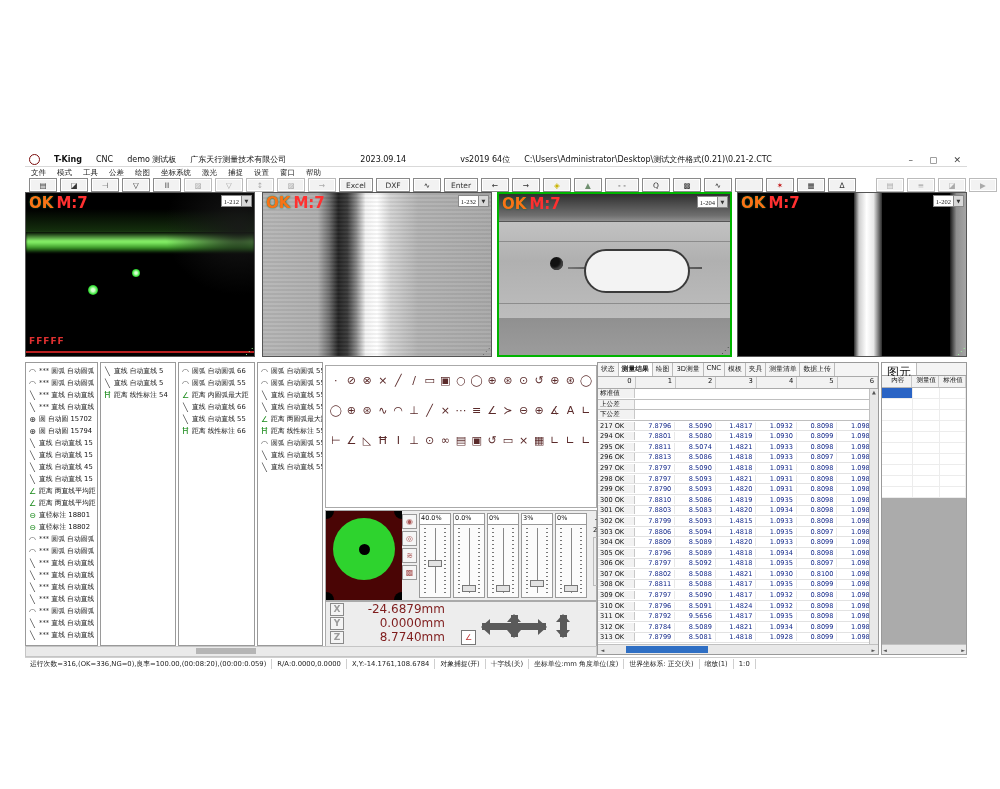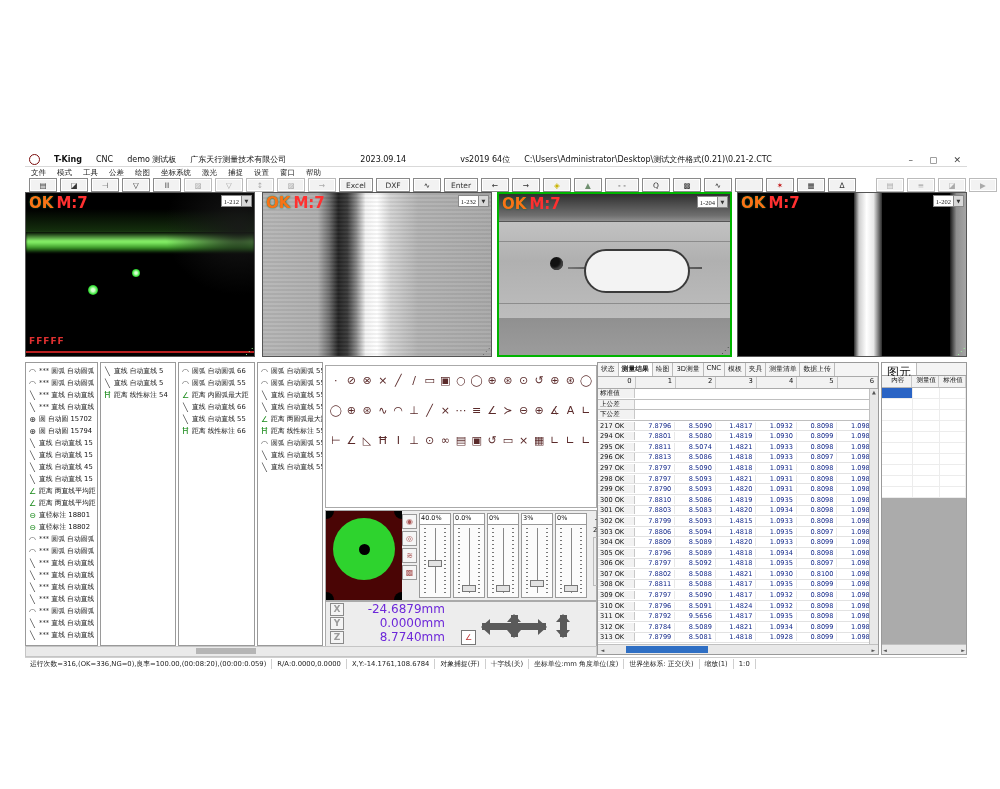--- a/index.html
+++ b/index.html
@@ -94,21 +94,21 @@
   .grp-title{position:absolute;top:-4px;left:4px;background:#ededed;padding:0 2px;font-size:6.5px;}
   .combo{border:1px solid #777;background:#fff;height:9px;display:flex;align-items:center;margin-left:6px;}
   .combo .v{padding:0 6px 0 3px;}
   .combo .a{width:8px;height:100%;background:#d8d8d8;border-left:1px solid #777;font-size:5px;display:flex;align-items:center;justify-content:center;}
   .lt-scroll{position:absolute;right:0;top:0;bottom:0;width:9px;background:#e3e3e3;border-left:1px solid #bbb;display:flex;flex-direction:column;justify-content:space-between;align-items:center;font-size:5px;color:#555;}
 
   
   .coords{left:325px;top:601px;width:272px;height:46px;background:#ededed;border:1px solid #aaa;}
   .axis-row{display:flex;align-items:center;height:14px;gap:6px;padding-left:4px;}
   .axis-box{width:12px;height:11px;border:1px solid #8a8a8a;color:#9a9a9a;font-size:9px;font-weight:bold;display:flex;align-items:center;justify-content:center;background:#f4f4f4;}
-  .axis-val{width:95px;text-align:right;font-size:12px;color:#6d28d9;font-family:"DejaVu Sans","Liberation Sans",sans-serif;}
+  .axis-val{width:95px;text-align:right;font-size:12px;color:#7f1d1d;font-family:"DejaVu Sans","Liberation Sans",sans-serif;}
   .jog{position:absolute;right:14px;top:8px;width:100px;height:34px;}
   .jh{position:absolute;left:0;top:13px;width:64px;height:7px;background:#5a5a5a;}
   .jh:before{content:"";position:absolute;left:-9px;top:-4px;border:8px solid transparent;border-right:9px solid #5a5a5a;}
   .jh:after{content:"";position:absolute;right:-9px;top:-4px;border:8px solid transparent;border-left:9px solid #5a5a5a;}
   .jv{position:absolute;width:7px;height:22px;background:#5a5a5a;}
   .jv:before{content:"";position:absolute;top:-8px;left:-4px;border:7px solid transparent;border-bottom:8px solid #5a5a5a;}
   .jv:after{content:"";position:absolute;bottom:-8px;left:-4px;border:7px solid transparent;border-top:8px solid #5a5a5a;}
   .zbtn{position:absolute;left:135px;top:28px;width:13px;height:13px;border:1px solid #777;background:#fff;color:#b33;font-size:8px;display:flex;align-items:center;justify-content:center;}
 
   

